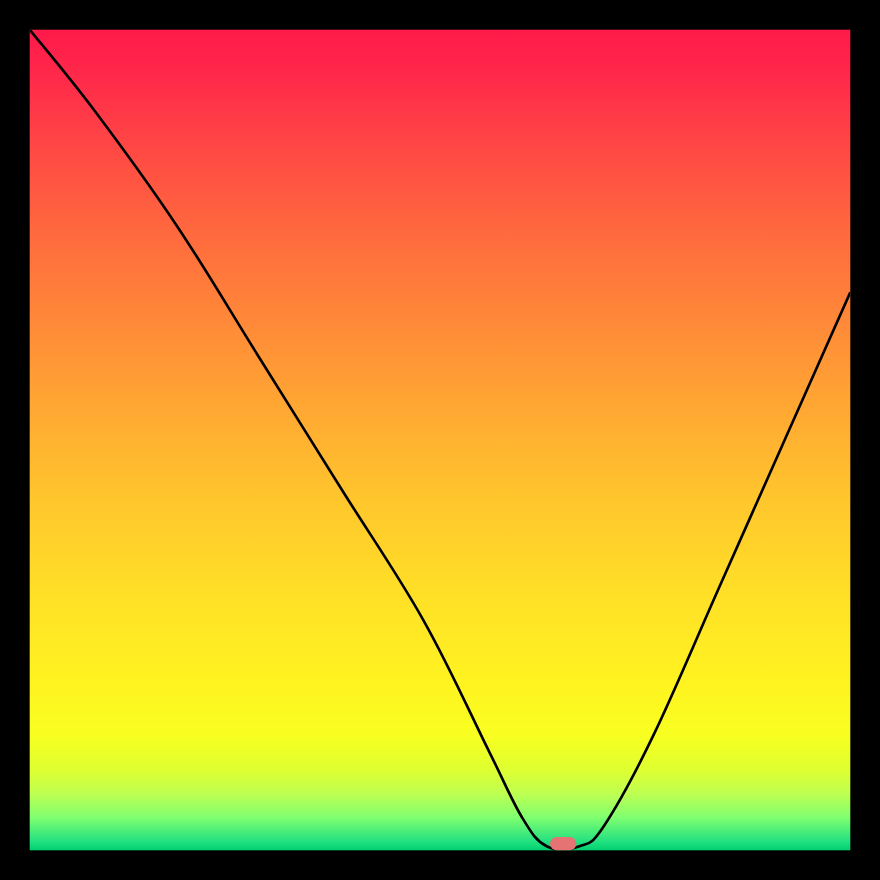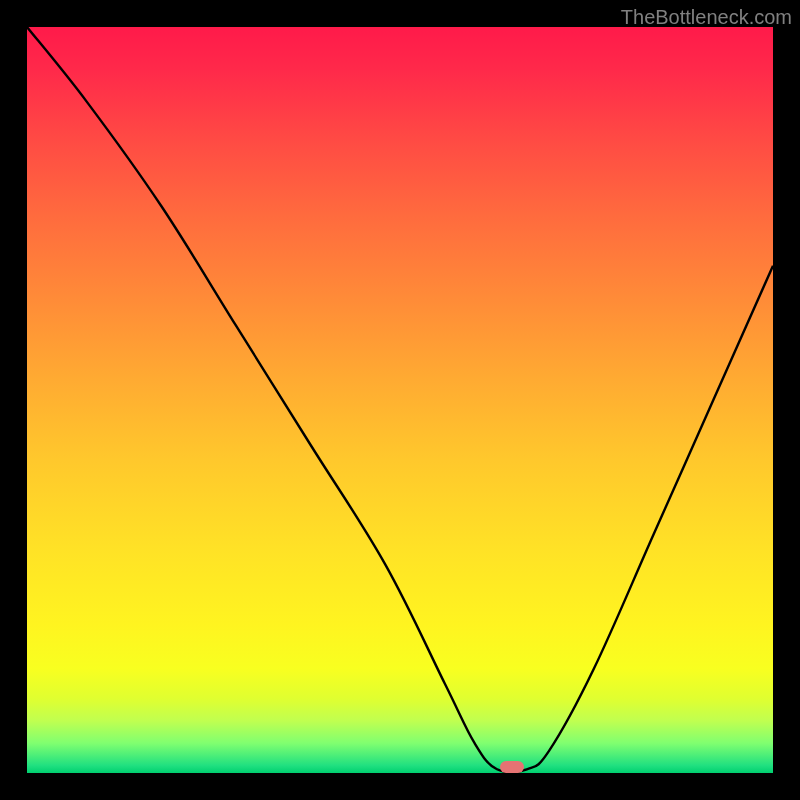--- a/index.html
+++ b/index.html
@@ -71,14 +71,13 @@
 <body>
 
 <div class="chart-container">
   <div class="plot-area">
     <div class="gradient-bg"></div>
     <svg class="curve-svg" viewBox="0 0 746 746" preserveAspectRatio="none">
       <path id="curve-path" fill="none" stroke="#000" stroke-width="2.4" stroke-linejoin="round" d="M 0 0 C 10.7424 13.428000000000004, 35.5096 42.37280000000003, 59.68 74.60000000000002 C 83.85040000000001 106.8272, 107.424 138.75599999999997, 134.28 179.03999999999996 C 161.136 219.32399999999996, 182.02400000000003 255.43040000000002, 208.88000000000002 298.40000000000003 C 235.73600000000002 341.36960000000005, 256.624 374.7904, 283.48 417.76 C 310.336 460.7296, 333.90959999999995 494.1504, 358.08 537.12 C 382.2504 580.0896, 401.6464 624.2528, 417.76000000000005 656.48 C 433.87360000000007 688.7072000000001, 438.20039999999995 700.7178, 447.59999999999997 716.16 C 456.9996 731.6021999999999, 460.5804 737.5702, 469.98 742.27 C 479.37960000000004 746.9698, 490.4204000000001 745.627, 499.82000000000005 742.27 C 509.2196 738.913, 510.11479999999995 741.7478, 522.1999999999999 723.62 C 534.2851999999999 705.4922, 548.1608 680.5011999999999, 566.96 641.56 C 585.7592000000001 602.6188, 605.1552 555.6207999999999, 626.64 507.28 C 648.1247999999999 458.93919999999997, 664.8352000000001 421.3408, 686.32 373 C 707.8048 324.6592, 735.2576 262.8904, 746 238.71999999999997"></path>
     </svg>
     <div class="marker" id="marker" style="left: 484.9px; top: 740.032px;"></div>
   </div>
-  <div class="watermark">TheBottleneck.com</div>
 </div>
 
 </body></html>

